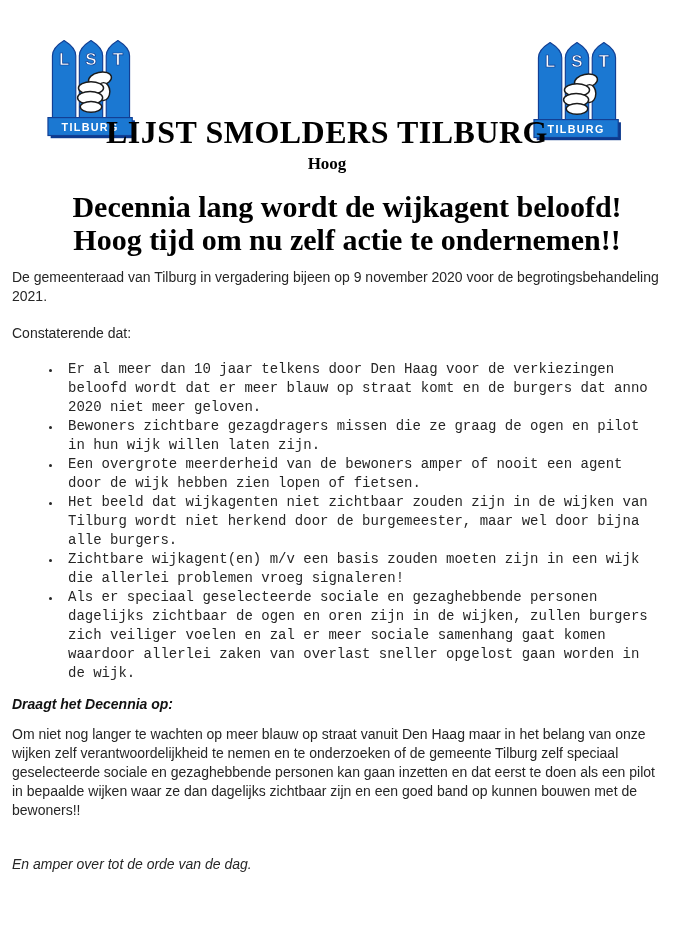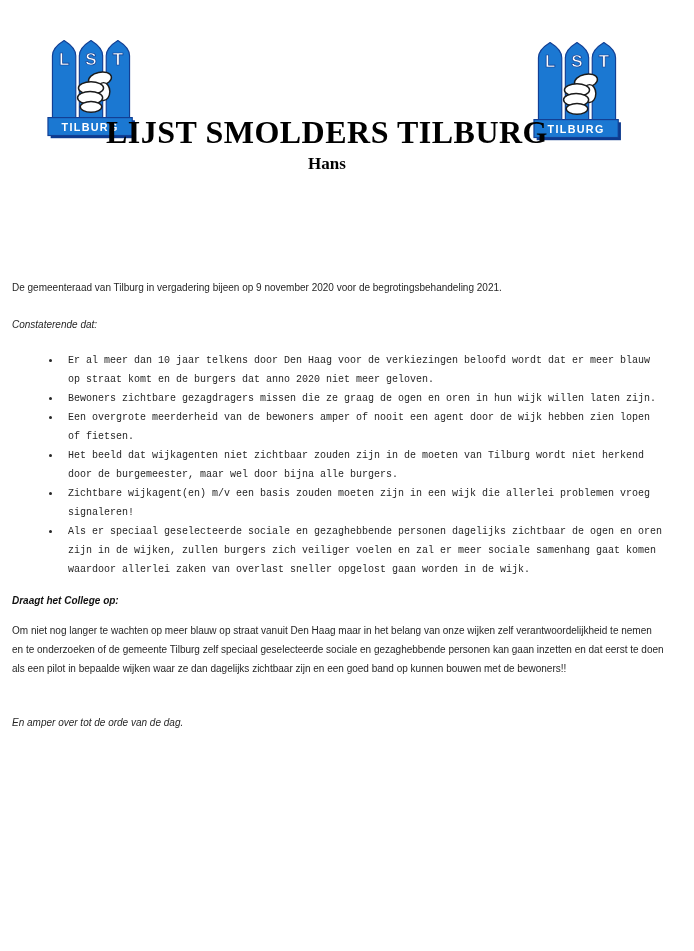--- a/index.html
+++ b/index.html
@@ -43,26 +43,26 @@
   .headline {
     position: absolute; top: 190px; left: 0; right: 0;
     text-align: center;
     font-family: "Liberation Serif", serif;
     font-size: 30px; font-weight: bold; color: #000;
     line-height: 33px;
   }
 
   
   .content {
-    position: absolute; top: 278px; left: 12px; width: 652px;
-    font-size: 10px; line-height: 19px;
+    position: absolute; top: 268px; left: 12px; width: 652px;
+    font-size: 14px; line-height: 19px;
   }
   .content p { margin: 0; }
   .intro { margin-bottom: 18px !important; }
-  .sect-heading { font-style: italic; }
+  .sect-heading { }
   .heading-constaterende { margin-bottom: 17px !important; }
   .heading-overwegende   { margin-top: 14px !important; margin-bottom: 15px !important; }
   .heading-draagt { margin-top: 11px !important; margin-bottom: 11px !important;
                     font-weight: bold; font-style: italic; color: #111; }
   ul { margin: 0; padding: 0 0 0 50px; }
   ul.list-overwegende { margin-bottom: 12px; }
   li { margin: 0; padding-left: 6px; font-family: Liberation Mono, monospace; }
   li::marker { font-size: 12px; }
   .closing { font-style: italic; margin-top: 35px !important; }
   .signature { margin-top: 31px !important; }
@@ -113,39 +113,43 @@
     </g>
     <g>
       <rect class="bar-shadow" x="5" y="94" width="94" height="20"></rect>
       <rect class="bar" x="2" y="91" width="94" height="20"></rect>
       <text class="logo-city" x="49" y="106">TILBURG</text>
     </g>
   </svg>
 
   <div class="header">
     <div class="title">LIJST SMOLDERS TILBURG</div>
-    <div class="subtitle">Hans</div>
+    <div class="subtitle">Hoog</div>
   </div>
 
+  <div class="headline">
+    <div>Decennia lang wordt de wijkagent beloofd!</div>
+    <div>Hoog tijd om nu zelf actie te ondernemen!!</div>
+  </div>
 
   <div class="content">
     <p class="intro">De gemeenteraad van Tilburg in vergadering bijeen op 9 november 2020 voor de begrotingsbehandeling 2021.</p>
 
     <p class="sect-heading heading-constaterende">Constaterende dat:</p>
     <ul class="list-constaterende">
       <li>Er al meer dan 10 jaar telkens door Den Haag voor de verkiezingen beloofd wordt dat er meer blauw op straat komt en de burgers dat anno 2020 niet meer geloven.</li>
-      <li>Bewoners zichtbare gezagdragers missen die ze graag de ogen en oren in hun wijk willen laten zijn.</li>
+      <li>Bewoners zichtbare gezagdragers missen die ze graag de ogen en pilot in hun wijk willen laten zijn.</li>
       <li>Een overgrote meerderheid van de bewoners amper of nooit een agent door de wijk hebben zien lopen of fietsen.</li>
-      <li>Het beeld dat wijkagenten niet zichtbaar zouden zijn in de moeten van Tilburg wordt niet herkend door de burgemeester, maar wel door bijna alle burgers.</li>
+      <li>Het beeld dat wijkagenten niet zichtbaar zouden zijn in de wijken van Tilburg wordt niet herkend door de burgemeester, maar wel door bijna alle burgers.</li>
     </ul>
 
     <ul class="list-overwegende">
       <li>Zichtbare wijkagent(en) m/v een basis zouden moeten zijn in een wijk die allerlei problemen vroeg signaleren!</li>
       <li>Als er speciaal geselecteerde sociale en gezaghebbende personen dagelijks zichtbaar de ogen en oren zijn in de wijken, zullen burgers zich veiliger voelen en zal er meer sociale samenhang gaat komen waardoor allerlei zaken van overlast sneller opgelost gaan worden in de wijk.</li>
     </ul>
 
-    <p class="heading-draagt">Draagt het College op:</p>
+    <p class="heading-draagt">Draagt het Decennia op:</p>
     <p class="para">Om niet nog langer te wachten op meer blauw op straat vanuit Den Haag maar in het belang van onze wijken zelf verantwoordelijkheid te nemen en te onderzoeken of de gemeente Tilburg zelf speciaal geselecteerde sociale en gezaghebbende personen kan gaan inzetten en dat eerst te doen als een pilot in bepaalde wijken waar ze dan dagelijks zichtbaar zijn en een goed band op kunnen bouwen met de bewoners!!</p>
 
     <p class="closing">En amper over tot de orde van de dag.</p>
   </div>
 
 </div>
 
 </body></html>

